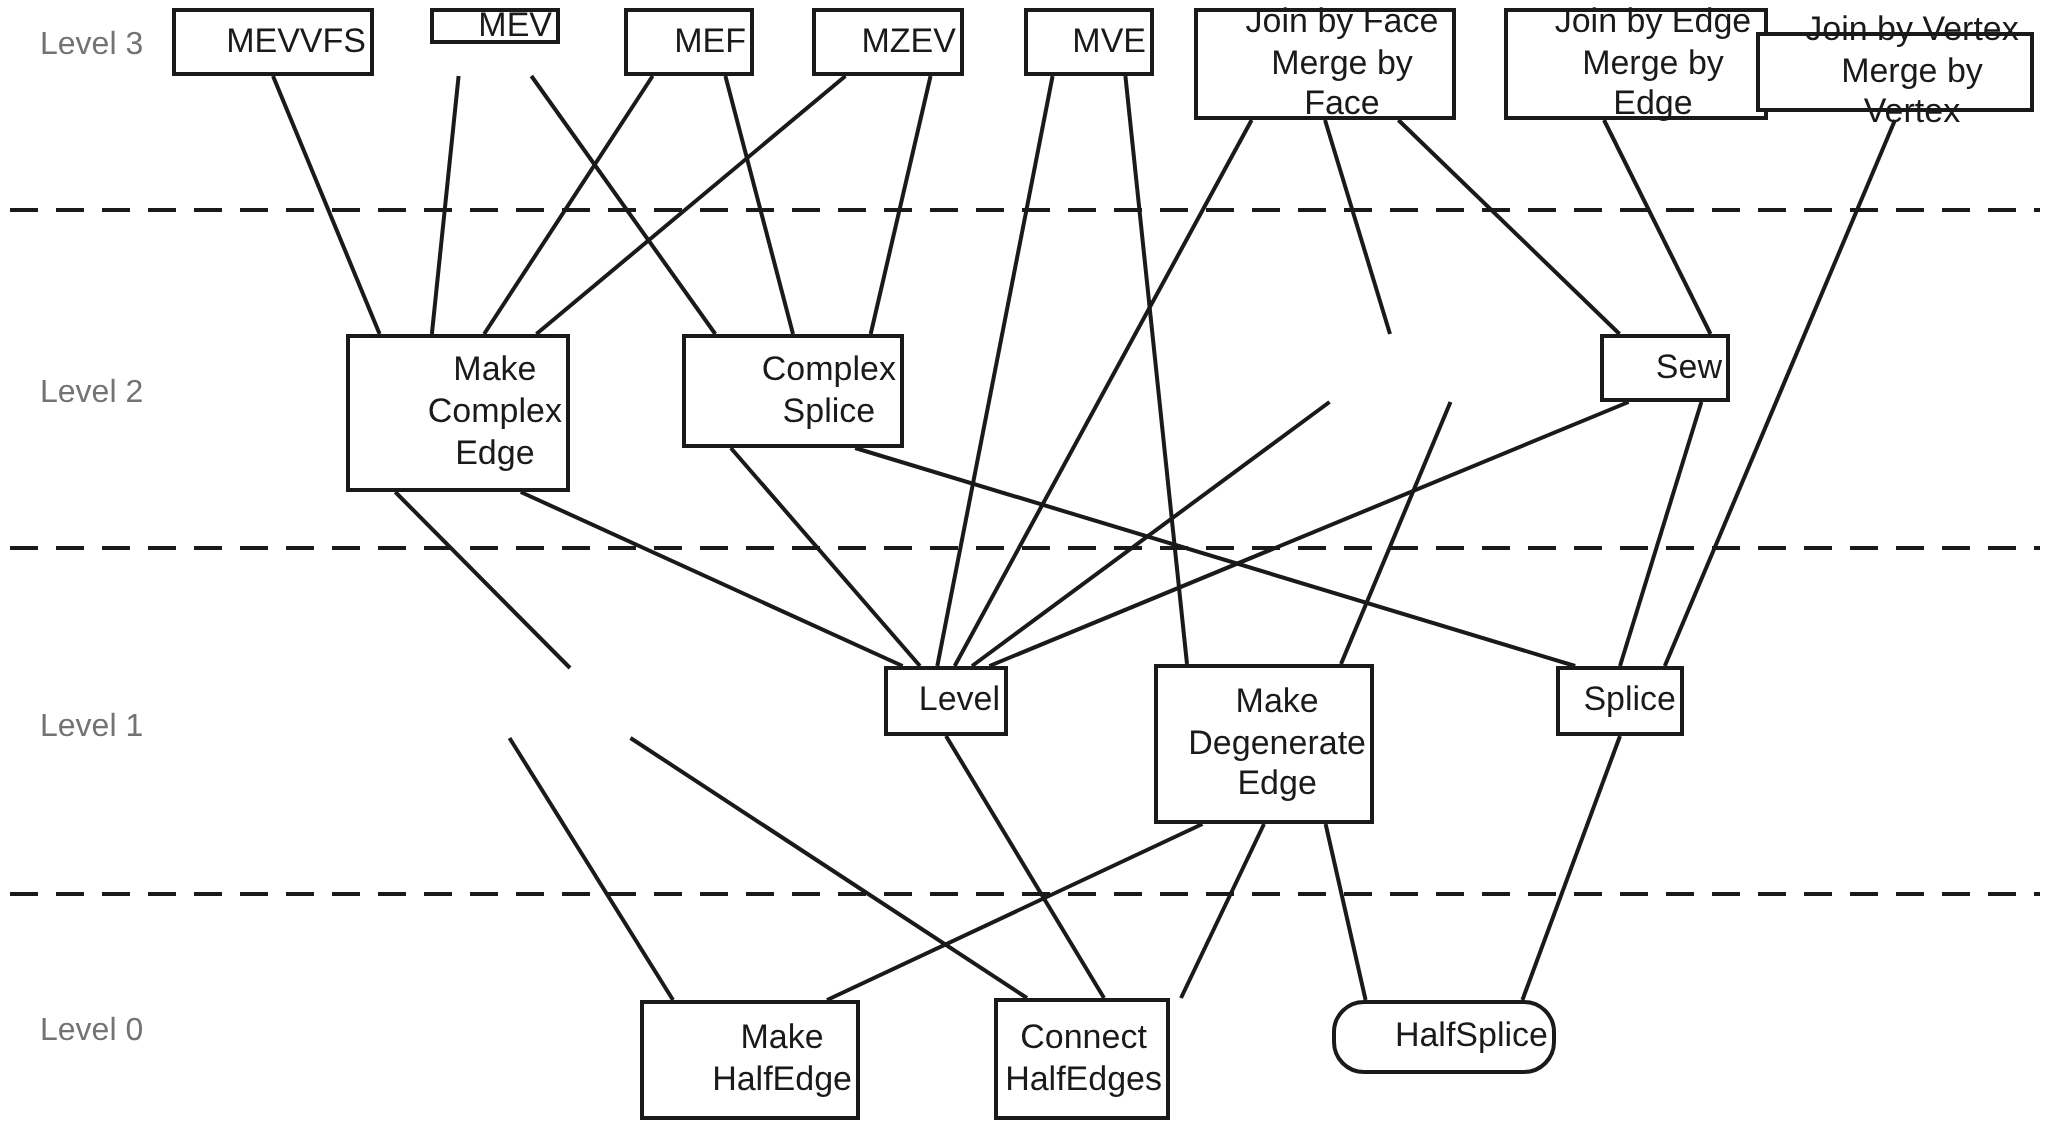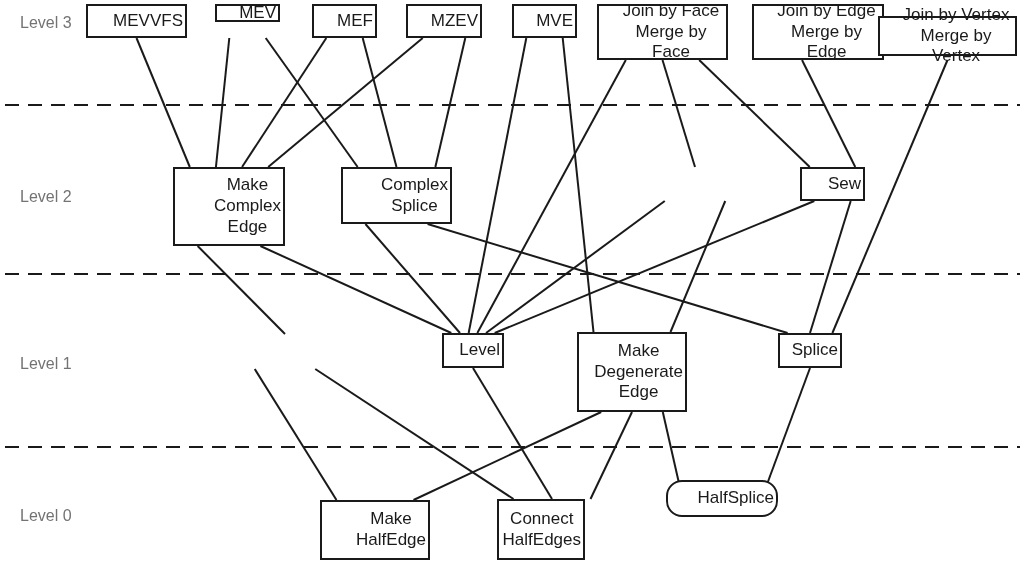--- a/index.html
+++ b/index.html
@@ -142,16 +142,16 @@
       <span>Splice</span>
     </div>
     <div class="node" style="left: 320px; top: 500px; width: 110px; height: 60px;">
       <span>Make
 HalfEdge</span>
     </div>
     <div class="node" style="left: 497px; top: 499px; width: 88px; height: 61px;">
       <span>Connect
 HalfEdges</span>
     </div>
-    <div class="node" style="left: 666px; top: 480px; width: 112px; height: 37px; border-radius: 16px;">
+    <div class="node" style="left: 666px; top: 500px; width: 112px; height: 37px; border-radius: 16px;">
       <span>HalfSplice</span>
     </div>
   </div>
 
 </body></html>

